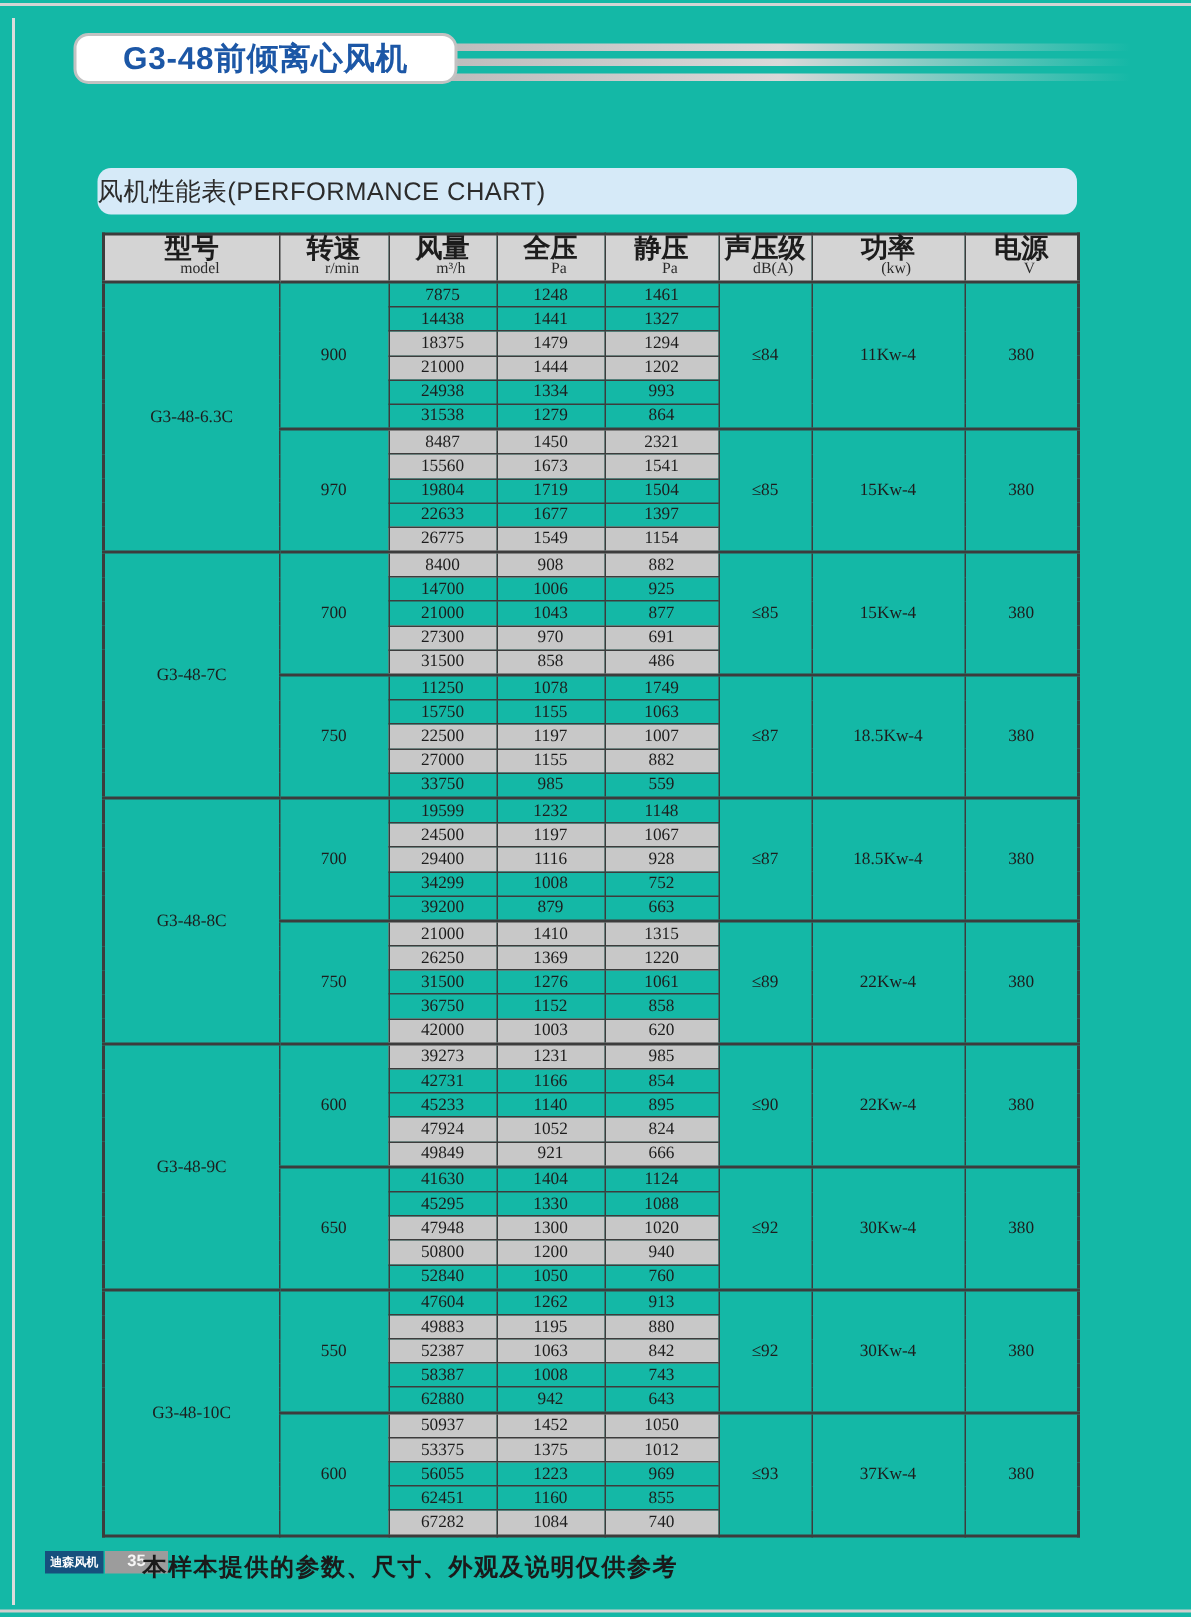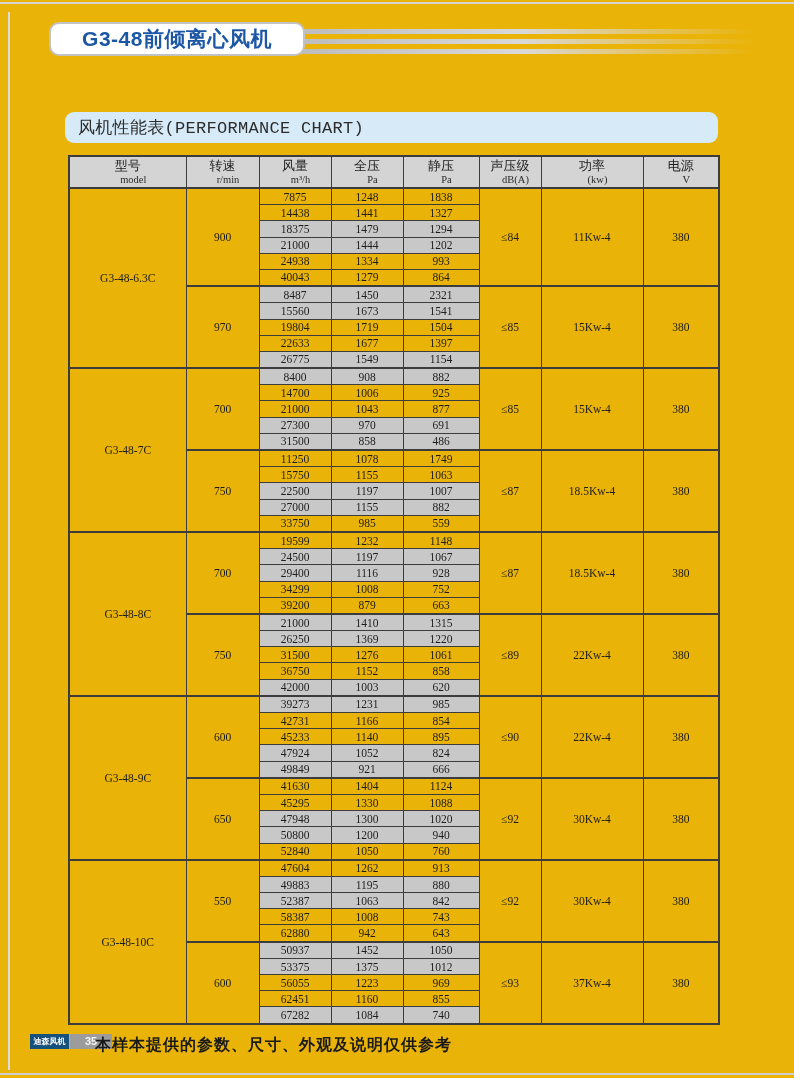--- a/index.html
+++ b/index.html
@@ -1,18 +1,18 @@
 <!DOCTYPE html>
 <html><head>
 <meta charset="utf-8">
 <style>
   * { margin:0; padding:0; box-sizing:border-box; }
   html,body { background:#fff; }
   .page {
-    position:relative; width:794px; height:1078px; background:#eab308;
+    position:relative; width:794px; height:1078px; background:#14b8a6;
     font-family:"Liberation Sans", sans-serif; overflow:hidden; margin:0 auto;
   }
   
   .top-line    { position:absolute; left:0; top:2px;  width:100%; height:2px; background:#d4d4d4; }
   .bottom-line { position:absolute; left:0; top:1073px; width:100%; height:2px; background:#cfcfcf; }
   .left-line   { position:absolute; left:8px; top:12px; width:2px; height:1058px; background:#dcdcdc; }
 
   
   .stripes { position:absolute; left:295px; top:0; width:499px; height:60px; }
   .stripe { position:absolute; left:0; width:100%; height:5px;
@@ -23,32 +23,32 @@
     background:#fff; border:2px solid #c2c2c2; border-radius:10px;
     display:flex; align-items:center; justify-content:center;
   }
   .title-box span { color:#1c57a6; font-weight:bold; font-size:21px; letter-spacing:0.5px; }
 
   
   .section-bar {
     position:absolute; left:65px; top:112px; width:653px; height:31px;
     background:#d6eaf8; border-radius:9px; display:flex; align-items:center;
   }
-  .section-bar span { font-size:17px; color:#2c2c2c; padding-left:13px; letter-spacing:0.3px;font-family:Liberation Mono, monospace; }
+  .section-bar span { font-size:17px; color:#2c2c2c; letter-spacing:0.3px; }
 
   
   .table-wrap { position:absolute; left:68px; top:155px; }
   table {
     border-collapse:collapse; table-layout:fixed; width:650px; height:870px;
     font-family:"Liberation Serif", serif;
   }
   table, th, td { border:1px solid #3c3c3c; }
   table { border-width:2px; }
   thead th { background:#d4d4d4; height:32px; font-weight:normal; border-bottom-width:2px; padding:0; }
-  .h-cn  { font-size:13px; color:#1c1c1c; line-height:15px; }
+  .h-cn  { font-size:18px; color:#1c1c1c; line-height:15px;font-weight:bold; }
   .h-unit{ font-size:10.5px; color:#2a2a2a; line-height:13px;margin-left:11px; }
   td { text-align:center; vertical-align:middle; padding:0;
        font-size:11.5px; color:#1d1d1d; }
   td.shaded { background:#c8c8c8; }
   tr.group-start td { border-top-width:2px; }
 
   
   .footer { position:absolute; left:0; top:1034px; width:100%; height:16px; }
   .brand-badge {
     position:absolute; left:30px; top:0; width:39px; height:15px; background:#16507d;
@@ -133,21 +133,21 @@
               <div class="h-unit">V</div>
             </th>
           </tr>
         </thead>
       <tbody>
           <tr>
             <td rowspan="11">G3-48-6.3C</td>
             <td rowspan="6">900</td>
             <td>7875</td>
             <td>1248</td>
-            <td>1838</td>
+            <td>1461</td>
             <td rowspan="6">≤84</td>
             <td rowspan="6">11Kw-4</td>
             <td rowspan="6">380</td>
           </tr>
           <tr>
             <td>14438</td>
             <td>1441</td>
             <td>1327</td>
           </tr>
           <tr>
@@ -159,21 +159,21 @@
             <td class="shaded">21000</td>
             <td class="shaded">1444</td>
             <td class="shaded">1202</td>
           </tr>
           <tr>
             <td>24938</td>
             <td>1334</td>
             <td>993</td>
           </tr>
           <tr>
-            <td>40043</td>
+            <td>31538</td>
             <td>1279</td>
             <td>864</td>
           </tr>
           <tr class="group-start">
             <td rowspan="5">970</td>
             <td class="shaded">8487</td>
             <td class="shaded">1450</td>
             <td class="shaded">2321</td>
             <td rowspan="5">≤85</td>
             <td rowspan="5">15Kw-4</td>

